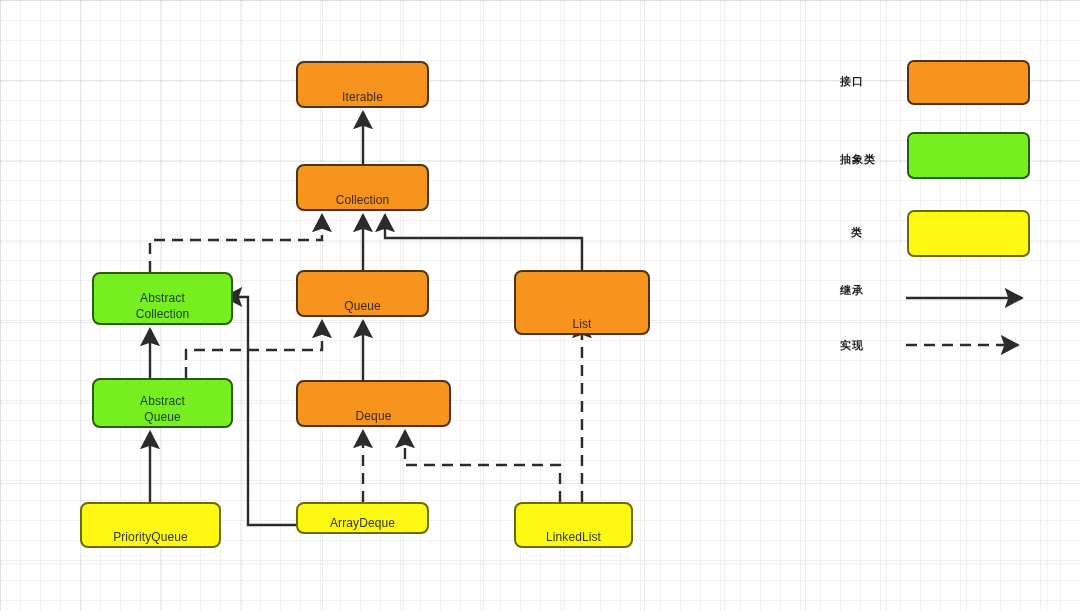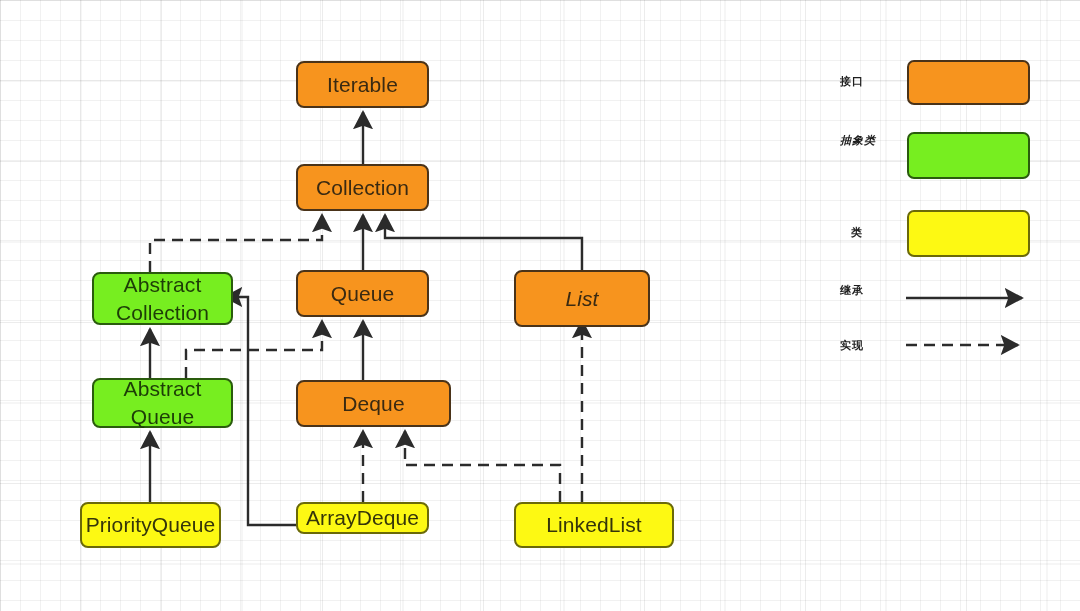--- a/index.html
+++ b/index.html
@@ -26,25 +26,25 @@
   #edges {
     position: absolute;
     left: 0; top: 0;
     width: 1080px;
     height: 611px;
   }
   .node {
     position: absolute;
     box-sizing: border-box;
     display: flex;
-    align-items: center;
+    align-items: flex-end;
     justify-content: center;
     text-align: center;
     border-radius: 8px;
-    font-size: 21px;
+    font-size: 12px;
     line-height: 1.32;
     letter-spacing: 0.1px;
     color: #2b2b2b;
     z-index: 3;
   }
   .node.iface {
     background: #f7941e;
     border: 2.5px solid #4a3319;
     color: #3a2a12;
   }
@@ -110,45 +110,45 @@
   <div id="node-layer">
       <div class="node iface" style="left: 296px; top: 61px; width: 133px; height: 47px;">
         <span>Iterable</span>
       </div>
       <div class="node iface" style="left: 296px; top: 164px; width: 133px; height: 47px;">
         <span>Collection</span>
       </div>
       <div class="node iface" style="left: 296px; top: 270px; width: 133px; height: 47px;">
         <span>Queue</span>
       </div>
-      <div class="node iface" style="left: 514px; top: 270px; width: 136px; height: 57px; font-style: italic;">
+      <div class="node iface" style="left: 514px; top: 270px; width: 136px; height: 65px;">
         <span>List</span>
       </div>
       <div class="node iface" style="left: 296px; top: 380px; width: 155px; height: 47px;">
         <span>Deque</span>
       </div>
       <div class="node abstract" style="left: 80px; top: 272px; width: 141px; height: 53px;">
         <span>Abstract<br>Collection</span>
       </div>
       <div class="node abstract" style="left: 80px; top: 378px; width: 141px; height: 50px;">
         <span>Abstract<br>Queue</span>
       </div>
       <div class="node klass" style="left: 80px; top: 502px; width: 141px; height: 46px;">
         <span>PriorityQueue</span>
       </div>
       <div class="node klass" style="left: 296px; top: 502px; width: 133px; height: 32px;">
         <span>ArrayDeque</span>
       </div>
-      <div class="node klass" style="left: 514px; top: 502px; width: 160px; height: 46px;">
+      <div class="node klass" style="left: 514px; top: 502px; width: 119px; height: 46px;">
         <span>LinkedList</span>
       </div>
     </div>
   <div id="legend-layer">
       <div class="legend-label" style="left: 840px; top: 74px;">接口</div>
       <div class="legend-swatch iface" style="left: 907px; top: 60px; width: 123px; height: 45px;"></div>
-      <div class="legend-label" style="left: 840px; top: 133px; font-style: italic;">抽象类</div>
+      <div class="legend-label" style="left: 840px; top: 152px;">抽象类</div>
       <div class="legend-swatch abstract" style="left: 907px; top: 132px; width: 123px; height: 47px;"></div>
       <div class="legend-label" style="left: 851px; top: 225px;">类</div>
       <div class="legend-swatch klass" style="left: 907px; top: 210px; width: 123px; height: 47px;"></div>
       <div class="legend-label" style="left: 840px; top: 283px;">继承</div>
       <div class="legend-label" style="left: 840px; top: 338px; font-family: Liberation Serif, serif;">实现</div>
     </div>
 </div>
 
 </body></html>

